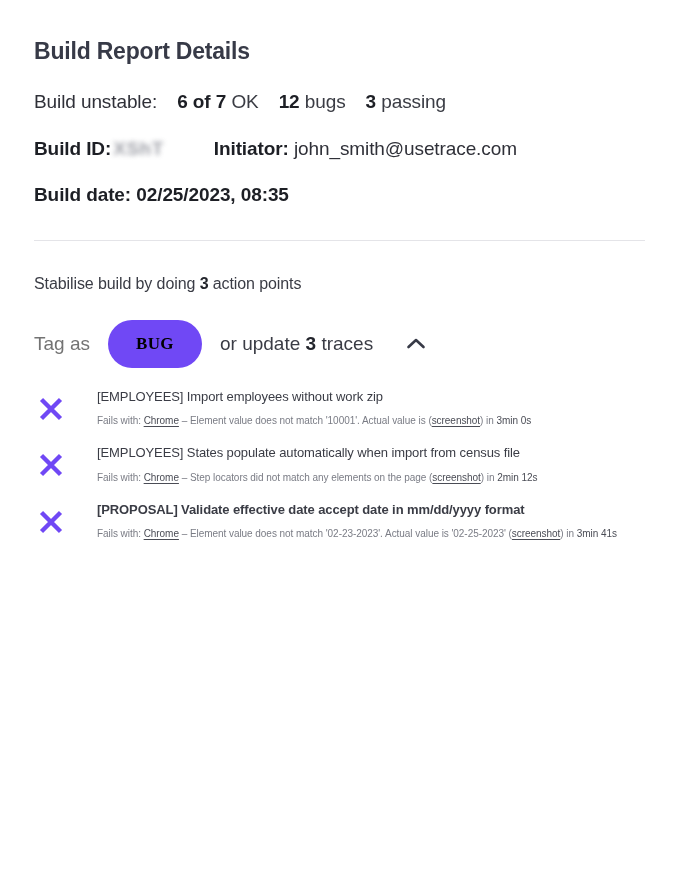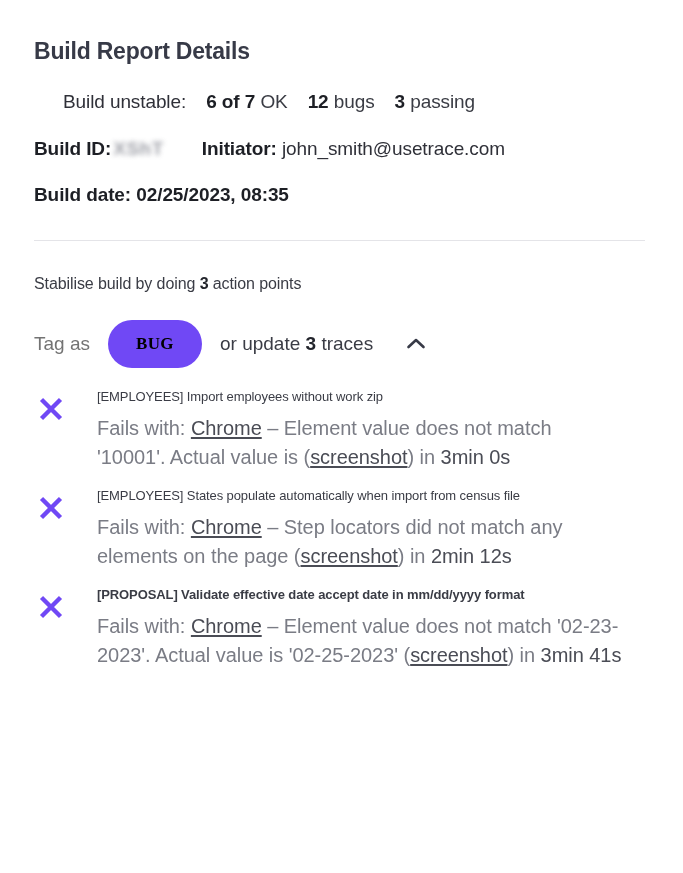--- a/index.html
+++ b/index.html
@@ -36,21 +36,20 @@
     letter-spacing: -0.2px;
     margin: 8px 0 0 0;
   }
 
   .summary-line {
     margin-top: 26px;
     font-size: 19px;
     color: #2f3038;
     letter-spacing: -0.1px;
     white-space: nowrap;
-    margin-left: 29px;
   }
   .summary-label { color: #2f3038; }
   .summary-stat { margin-left: 20px; }
   .summary-stat b { font-weight: bold; color: #1d1f25; }
   .summary-stat span { color: #3a3c44; }
 
   .meta-line {
     margin-top: 25px;
     font-size: 19px;
     color: #2f3038;
@@ -63,21 +62,21 @@
   }
   .redacted {
     display: inline-block;
     color: #8d8f98;
     font-weight: bold;
     filter: blur(2.6px);
     opacity: 0.85;
     margin-left: 2px;
     letter-spacing: 0.5px;
   }
-  .initiator-group { margin-left: 38px; text-align: right; }
+  .initiator-group { margin-left: 50px; text-align: right; }
   .initiator-value { color: #2f3038; }
 
   .meta-line.date { margin-top: 24px; }
 
   .divider {
     margin: 34px 0 0 0;
     height: 1px;
     background: #e4e4e8;
     width: 611px;
   }
@@ -154,21 +153,21 @@
     flex: 1 1 auto;
   }
   .failure-title {
     font-size: 13px;
     color: #3a3c45;
     line-height: 1.33;
     letter-spacing: -0.1px;
   }
   .failure-detail {
     margin-top: 9px;
-    font-size: 20px;
+    font-size: 10px;
     line-height: 1.42;
     color: #7a7c85;
     letter-spacing: -0.05px;
   }
   .failure-detail .lnk {
     color: #4a4c55;
     text-decoration: underline;
     text-underline-offset: 2px;
     cursor: pointer;
   }

